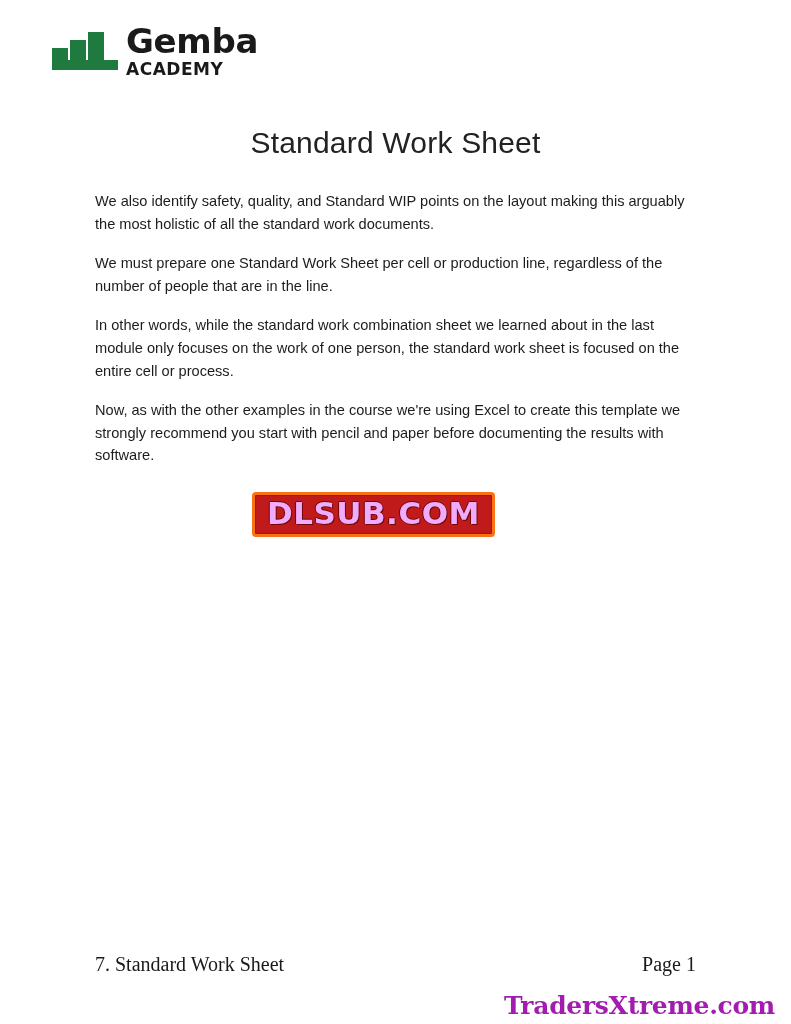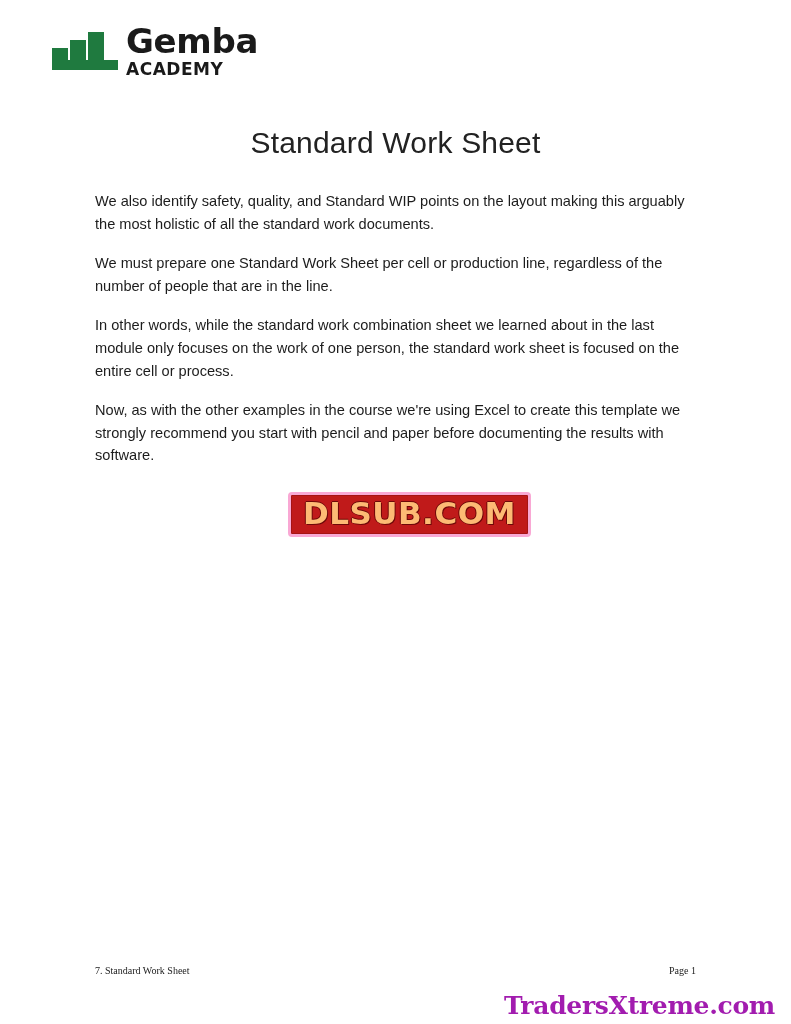--- a/index.html
+++ b/index.html
@@ -129,42 +129,41 @@
   }
 
   
   .watermark-dlsub {
     position: absolute;
     left: 252px;
     top: 492px;
     font-family: "DejaVu Sans", sans-serif;
     font-weight: bold;
     font-size: 31px;
-    color: #fdba74;
+    color: #f0abfc;
     background: #c01a1a;
-    border: 3px solid #f9a8d4;
+    border: 3px solid #f97316;
     border-radius: 4px;
     padding: 2px 12px 4px 12px;
     letter-spacing: 0.5px;
     text-shadow: 1px 1px 0 #6d0808, -1px 0 0 #6d0808, 0 -1px 0 #6d0808;
     box-shadow: 0 0 0 1px #a51414 inset;
     line-height: 1.05;
-    margin-left: 36px;
   }
 
   
   .footer {
     position: absolute;
     left: 95px;
     right: 95px;
     bottom: 48px;
     display: flex;
     justify-content: space-between;
     font-family: "Liberation Serif", serif;
-    font-size: 10px;
+    font-size: 20px;
     color: #1a1a1a;
   }
 
   .footer-brand {
     position: absolute;
     right: 16px;
     bottom: 4px;
     font-family: "DejaVu Serif", serif;
     font-weight: bold;
     font-size: 25px;

